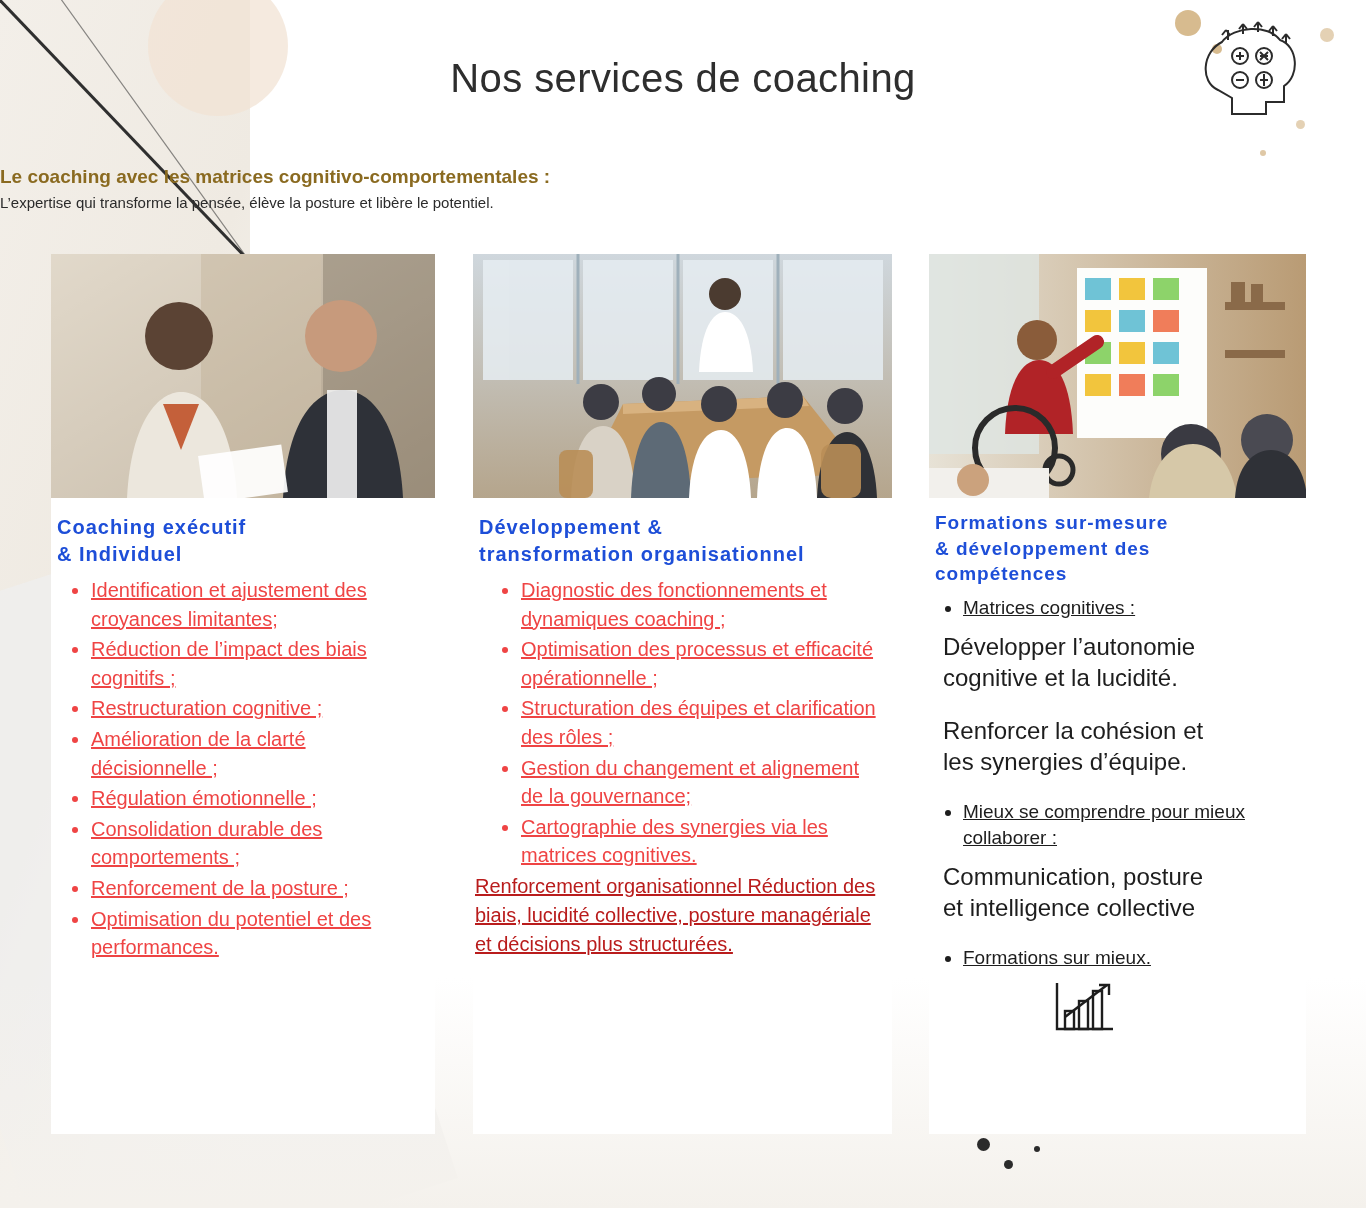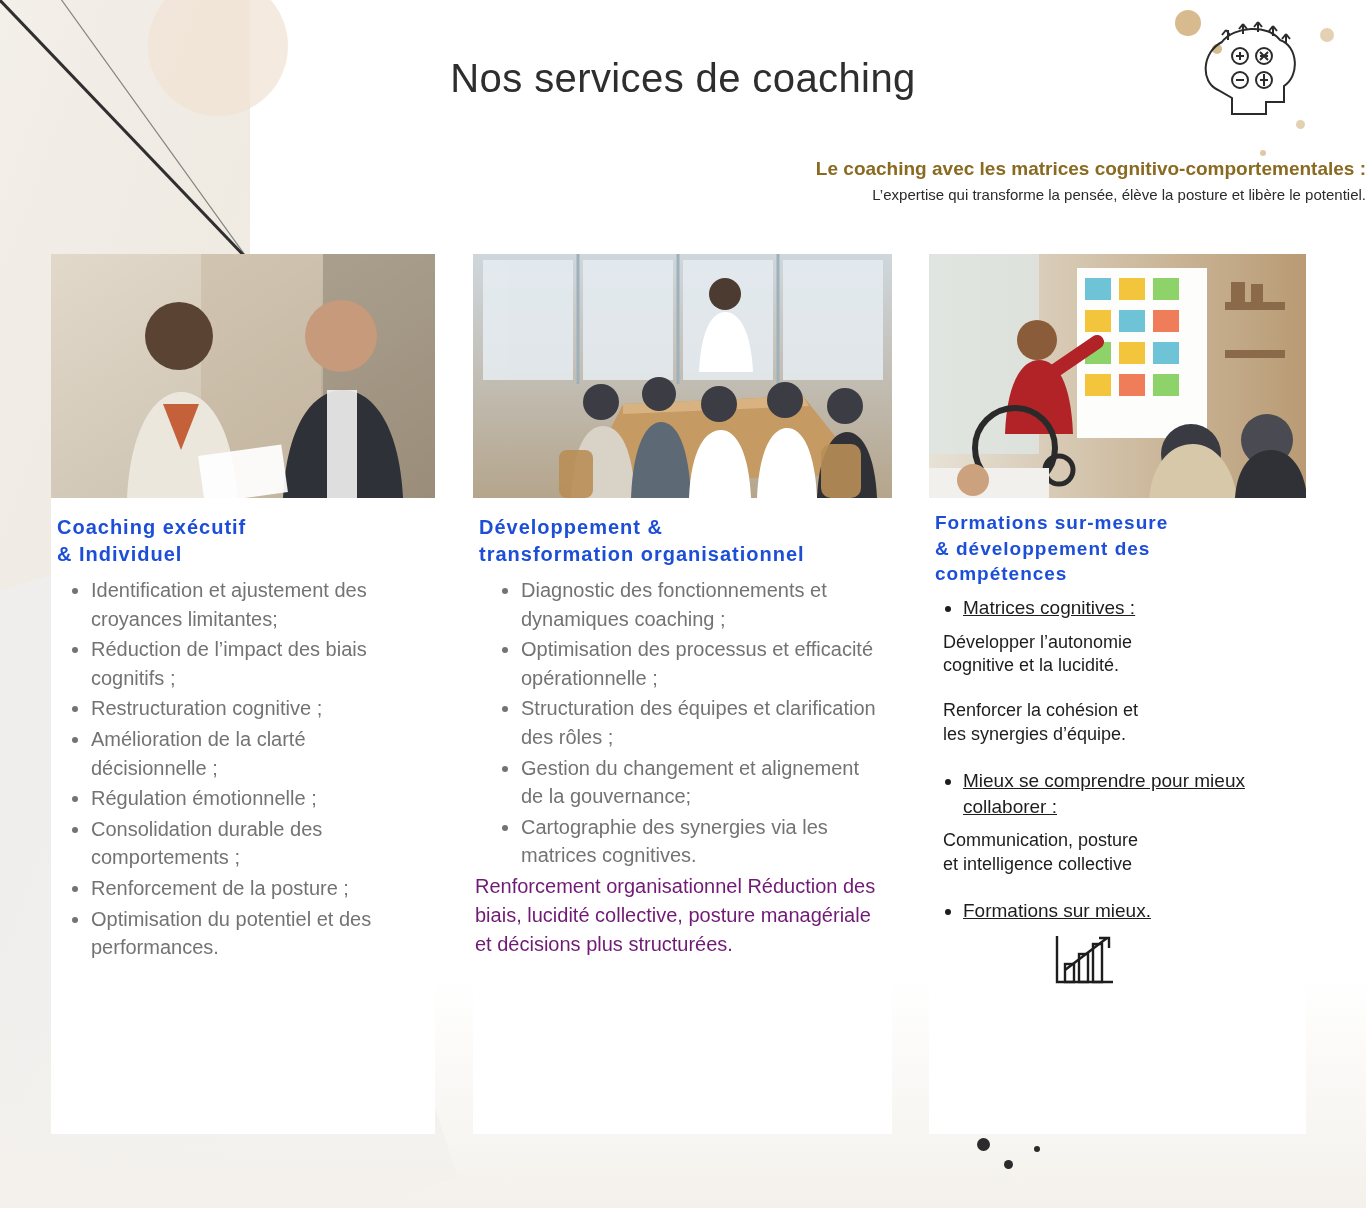--- a/index.html
+++ b/index.html
@@ -75,24 +75,24 @@
     left: 0;
     width: 1366px;
     text-align: center;
     font-size: 40px;
     font-weight: 400;
     letter-spacing: .4px;
     color: #2e2e2e;
   }
   .subtitle-block {
     position: absolute;
-    top: 158px;
+    top: 166px;
     left: 0;
     width: 1366px;
-    text-align: right;
+    text-align: left;
   }
   .subtitle-strong {
     font-size: 19px;
     font-weight: bold;
     color: #8a6a20;
     display: block;
     margin-bottom: 6px;
   }
   .subtitle-light {
     font-size: 15px;
@@ -142,51 +142,53 @@
   .col-3 .col-head { font-size: 19px; padding-top: 12px; }
 
   ul.bullets {
     margin: 0;
     padding: 0 10px 0 40px;
     list-style: disc;
   }
   ul.bullets li {
     font-size: 20px;
     line-height: 1.43;
-    color: #737373;
+    color: #ef4444;
     margin-bottom: 2px;
+    text-decoration: underline;
   }
   .col-2 ul.bullets { padding-left: 48px; padding-right: 6px; }
   .col-2 ul.bullets li { font-size: 20px; }
 
   .tail-text {
     font-size: 20px;
     line-height: 1.45;
-    color: #701a75;
+    color: #b91c1c;
     padding: 0 8px 0 2px;
     margin-top: 2px;
+    text-decoration: underline;
   }
 
   
   ul.bullets-3 {
     margin: 0;
     padding: 0 6px 0 34px;
     list-style: disc;
   }
   ul.bullets-3 > li {
     font-size: 19px;
     line-height: 1.35;
     margin-bottom: 4px;
   }
   ul.bullets-3 > li .lbl {
     text-decoration: underline;
     margin-top: 36px;
   }
   .sub-note {
-    font-size: 18px;
+    font-size: 24px;
     line-height: 1.3;
     color: #1d1d1d;
     margin: 10px 0 22px 14px;
     list-style: none;
   }
 
   .chart-icon {
     margin: 6px 0 0 120px;
     width: 70px;
     height: 60px;

